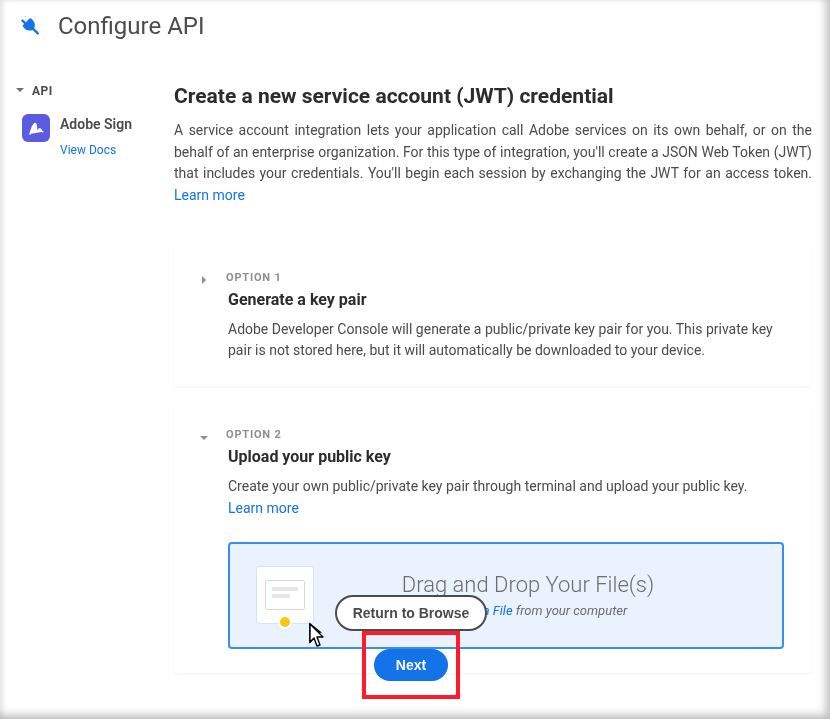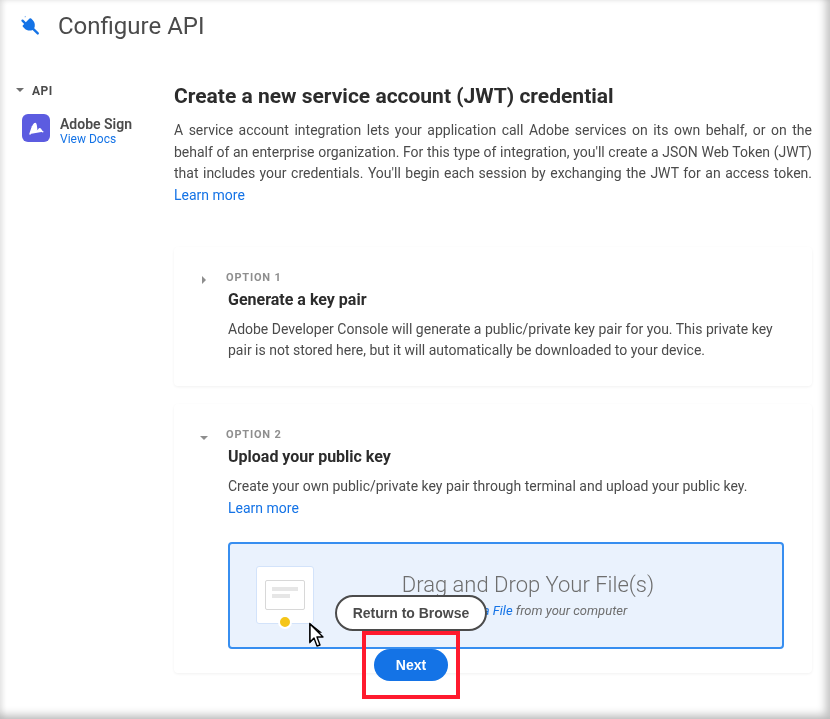--- a/index.html
+++ b/index.html
@@ -60,21 +60,21 @@
       gap: 10px;
       padding-left: 8px;
     }
     .adobe-sign-icon {
       width: 28px; height: 28px; border-radius: 6px;
       background: #5c5ce0;
       display:flex; align-items:center; justify-content:center;
       flex-shrink:0;
     }
     .adobe-sign-icon svg{ width:18px; height:18px; color:#fff;}
-    .sidebar-item-text { display:flex; flex-direction:column; gap:0; padding-top:2px;}
+    .sidebar-item-text { display:flex; flex-direction:column; gap:11px; padding-top:2px;}
     .sidebar-item-title { font-size:14px; font-weight:600; color:#4b4b4b; }
     .sidebar-link { font-size:12px; color:#1473e6; cursor:pointer; }
 
     .main { flex:1; }
     .main-heading {
       font-size: 21px; font-weight:700; color:#2c2c2c; margin-bottom: 12px;
     }
     .main-desc {
       font-size: 14px; color:#4b4b4b; line-height:1.55;
       text-align: justify;

